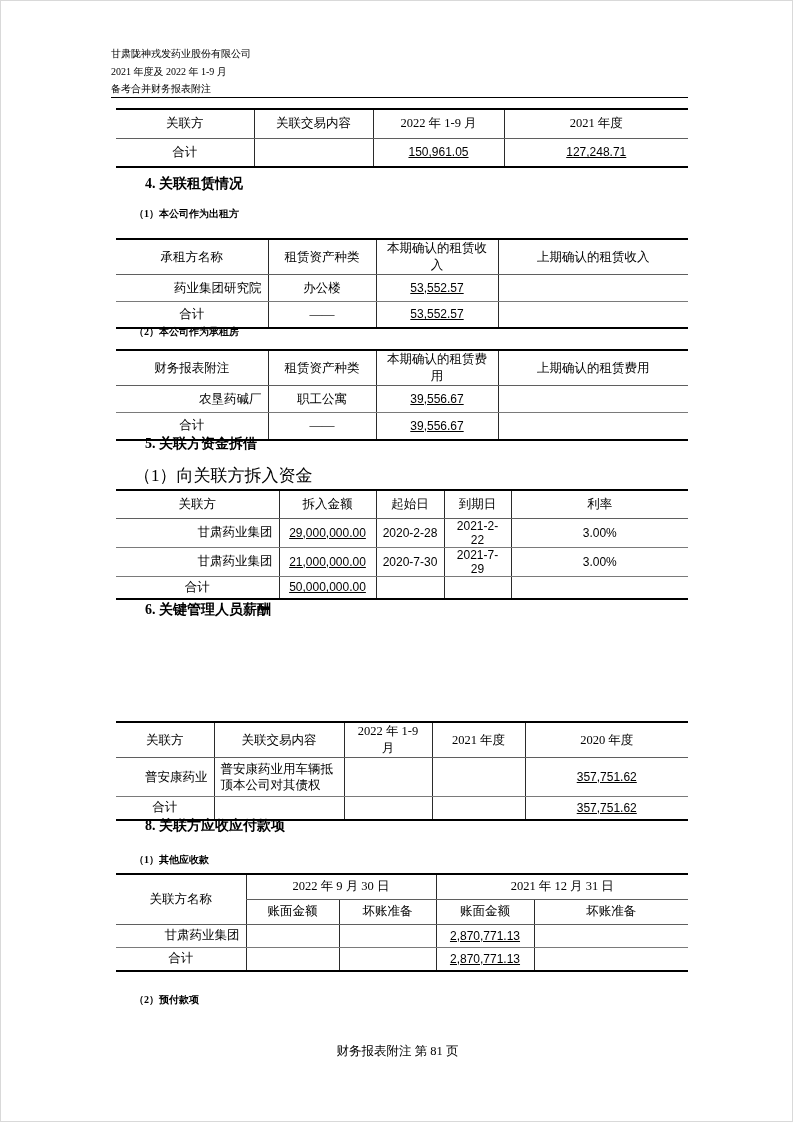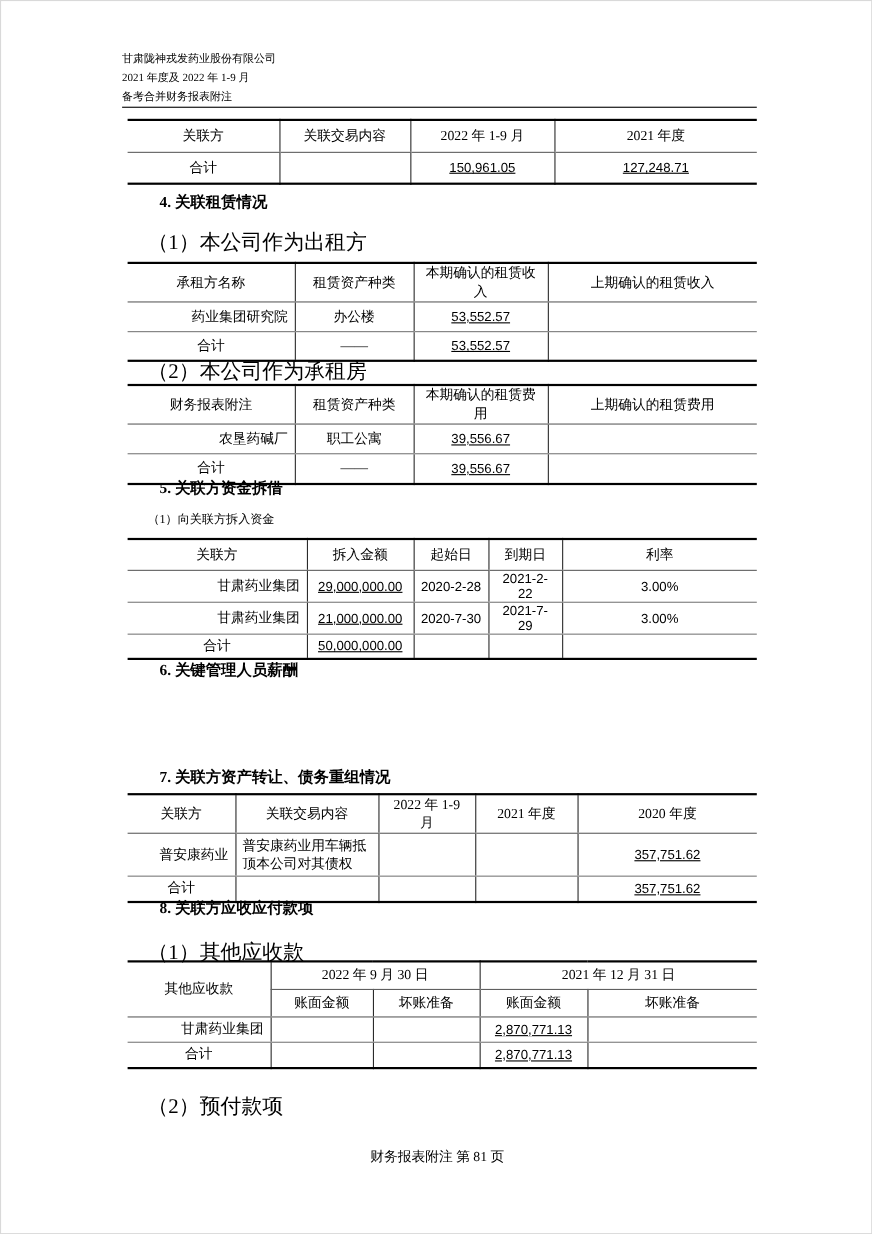--- a/index.html
+++ b/index.html
@@ -11,22 +11,22 @@
     border:1px solid #d9d9d9;
     font-family:"Liberation Serif","DejaVu Serif",serif;
     color:#000;
     overflow:hidden;
   }
   
   .doc-header{position:absolute;left:110px;top:44px;font-size:10px;line-height:17.5px;}
   .header-rule{position:absolute;left:110px;top:96px;width:577px;border-top:1.6px solid #000;}
   
   .sec-title{position:absolute;left:144px;font-size:14px;font-weight:bold;white-space:nowrap;}
-  .sub-title{position:absolute;left:133px;font-size:19px;font-weight:normal;white-space:nowrap;}
-  .sub-title.regular{font-weight:400;font-size:11px;}
+  .sub-title{position:absolute;left:133px;font-size:10px;font-weight:bold;white-space:nowrap;}
+  .sub-title.regular{font-weight:400;font-size:17px;}
   
   table.tbl{
     position:absolute;left:115px;width:572px;
     border-collapse:collapse;table-layout:fixed;
     border-top:2px solid #000;border-bottom:2px solid #000;
     font-size:12.5px;
   }
   .tbl th,.tbl td{padding:0 6px;vertical-align:middle;font-weight:400;overflow:hidden;}
   .tbl th{text-align:center;}
   .tbl th + th,.tbl td + td{border-left:1px solid #2b2b2b;}
@@ -186,21 +186,20 @@
         <td></td>
         <td></td>
         <td></td>
       </tr>
     </tbody>
   </table>
 
   <div class="sec-title" style="top:600px">6. 关键管理人员薪酬</div>
 
 
-  <div class="sec-title" style="top:697px">7. 关联方资产转让、债务重组情况</div>
 
   <table class="tbl t5" style="top:720px;">
     <colgroup>
         <col style="width:98px">
         <col style="width:130px">
         <col style="width:88px">
         <col style="width:93px">
         <col style="width:163px">
       </colgroup>
     <thead>
@@ -236,21 +235,21 @@
   <table class="tbl t6" style="top:872px;">
     <colgroup>
         <col style="width:130px">
         <col style="width:93px">
         <col style="width:97px">
         <col style="width:98px">
         <col style="width:154px">
       </colgroup>
     <thead>
       <tr style="height:25px">
-        <th rowspan="2">其他应收款</th>
+        <th rowspan="2">关联方名称</th>
         <th colspan="2">2022 年 9 月 30 日</th>
         <th colspan="2">2021 年 12 月 31 日</th>
       </tr>
       <tr style="height:25px">
         <th>账面金额</th>
         <th>坏账准备</th>
         <th>账面金额</th>
         <th>坏账准备</th>
       </tr>
     </thead>

